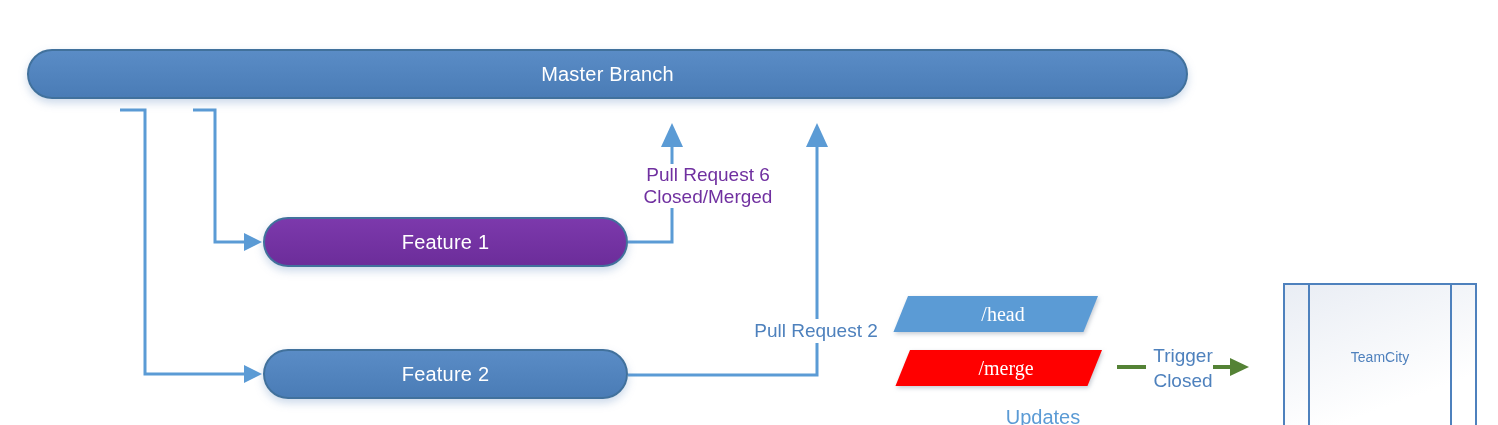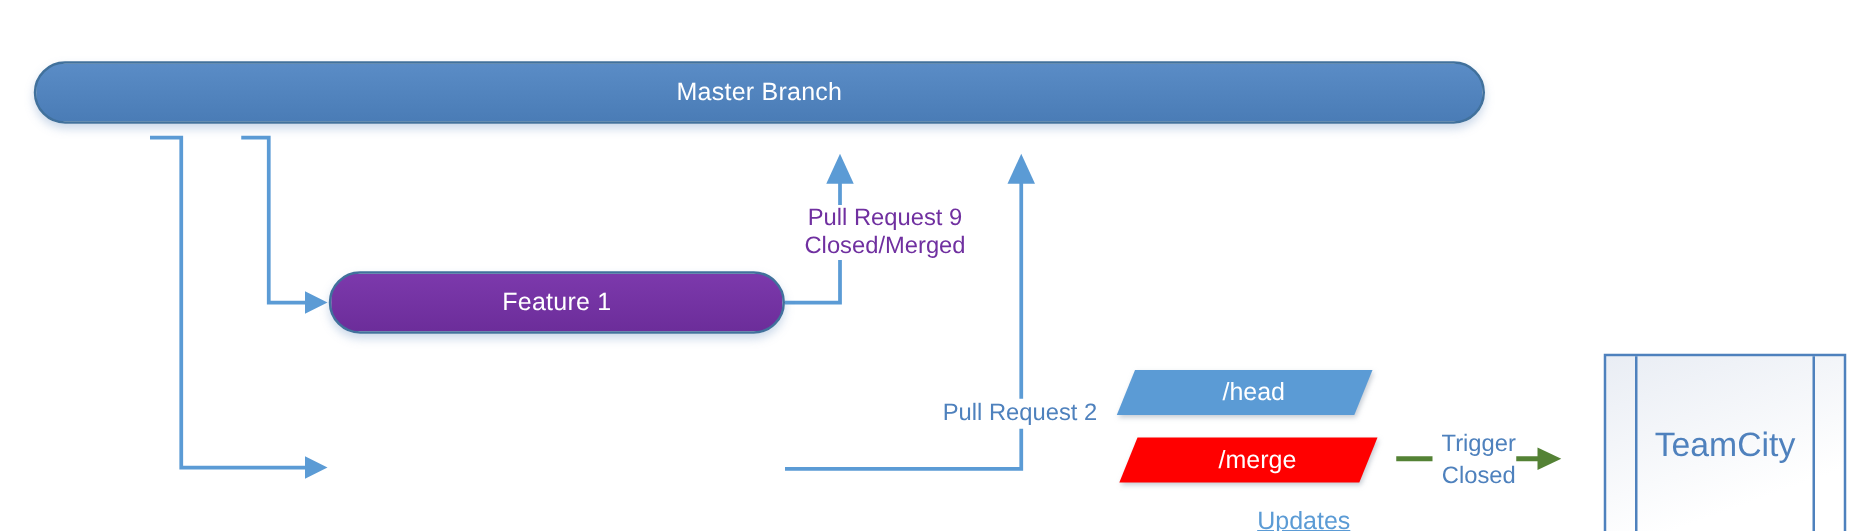--- a/index.html
+++ b/index.html
@@ -45,21 +45,21 @@
   }
   #label-updates{
     left:983px;top:380px;width:120px;
     font-size:20px;line-height:24px;color:var(--c-updates-text,#5B9BD5);text-decoration:underline;
   }
   #label-trigger{
     left:1140px;top:318px;width:86px;
     font-size:19px;line-height:25px;color:var(--c-trigger-text,#4E81BD);
   }
   
-  .para{position:absolute;height:36px;}
+  .para{position:absolute;height:36px;font-family:Liberation Serif, serif;}
   .para .shape{
     position:absolute;left:0;top:0;right:0;bottom:0;
     transform:skewX(-22deg);transform-origin:top left;
     box-shadow:2px 2px 4px rgba(150,160,175,.55);
   }
   .para .caption{
     position:relative;width:100%;text-align:center;
     line-height:36px;font-size:20px;color:#ffffff;
   }
   #shape-head{left:908px;top:271px;width:190px;}
@@ -68,21 +68,21 @@
   #shape-merge .shape{background:var(--c-merge-fill,#FF0000);}
   
   #node-teamcity{
     position:absolute;left:1283px;top:258px;width:194px;height:147px;
     box-sizing:border-box;
     border:2px solid var(--c-teamcity-border,#4E81BD);
     background:linear-gradient(160deg,#e9edf4 0%,#ffffff 75%);
     display:flex;align-items:center;justify-content:center;
   }
   #node-teamcity .caption{
-    color:var(--c-teamcity-text,#4F81BD);font-size:27px;
+    color:var(--c-teamcity-text,#4F81BD);font-size:14px;
   }
   .pp-line{
     position:absolute;top:0;bottom:0;width:2px;
     background:var(--c-teamcity-border,#4E81BD);
   }
   .pp-line.left{left:23px;}
   .pp-line.right{right:23px;}
 </style>
 </head>
 <body>
@@ -109,23 +109,26 @@
   </svg>
 
   <div id="node-master" class="pill pill-blue">
     <span>Master Branch</span>
   </div>
 
   <div id="node-feature1" class="pill pill-purple">
     <span>Feature 1</span>
   </div>
 
+  <div id="node-feature2" class="pill pill-blue">
+    <span>Feature 2</span>
+  </div>
 
   <div id="label-pr1" class="lbl">
-    <div>Pull Request 9</div>
+    <div>Pull Request 6</div>
     <div>Closed/Merged</div>
   </div>
 
   <div id="label-pr2" class="lbl">Pull Request 2</div>
 
   <div id="label-updates" class="lbl">Updates</div>
 
   <div id="label-trigger" class="lbl">
     <div>Trigger</div>
     <div>Closed</div>

